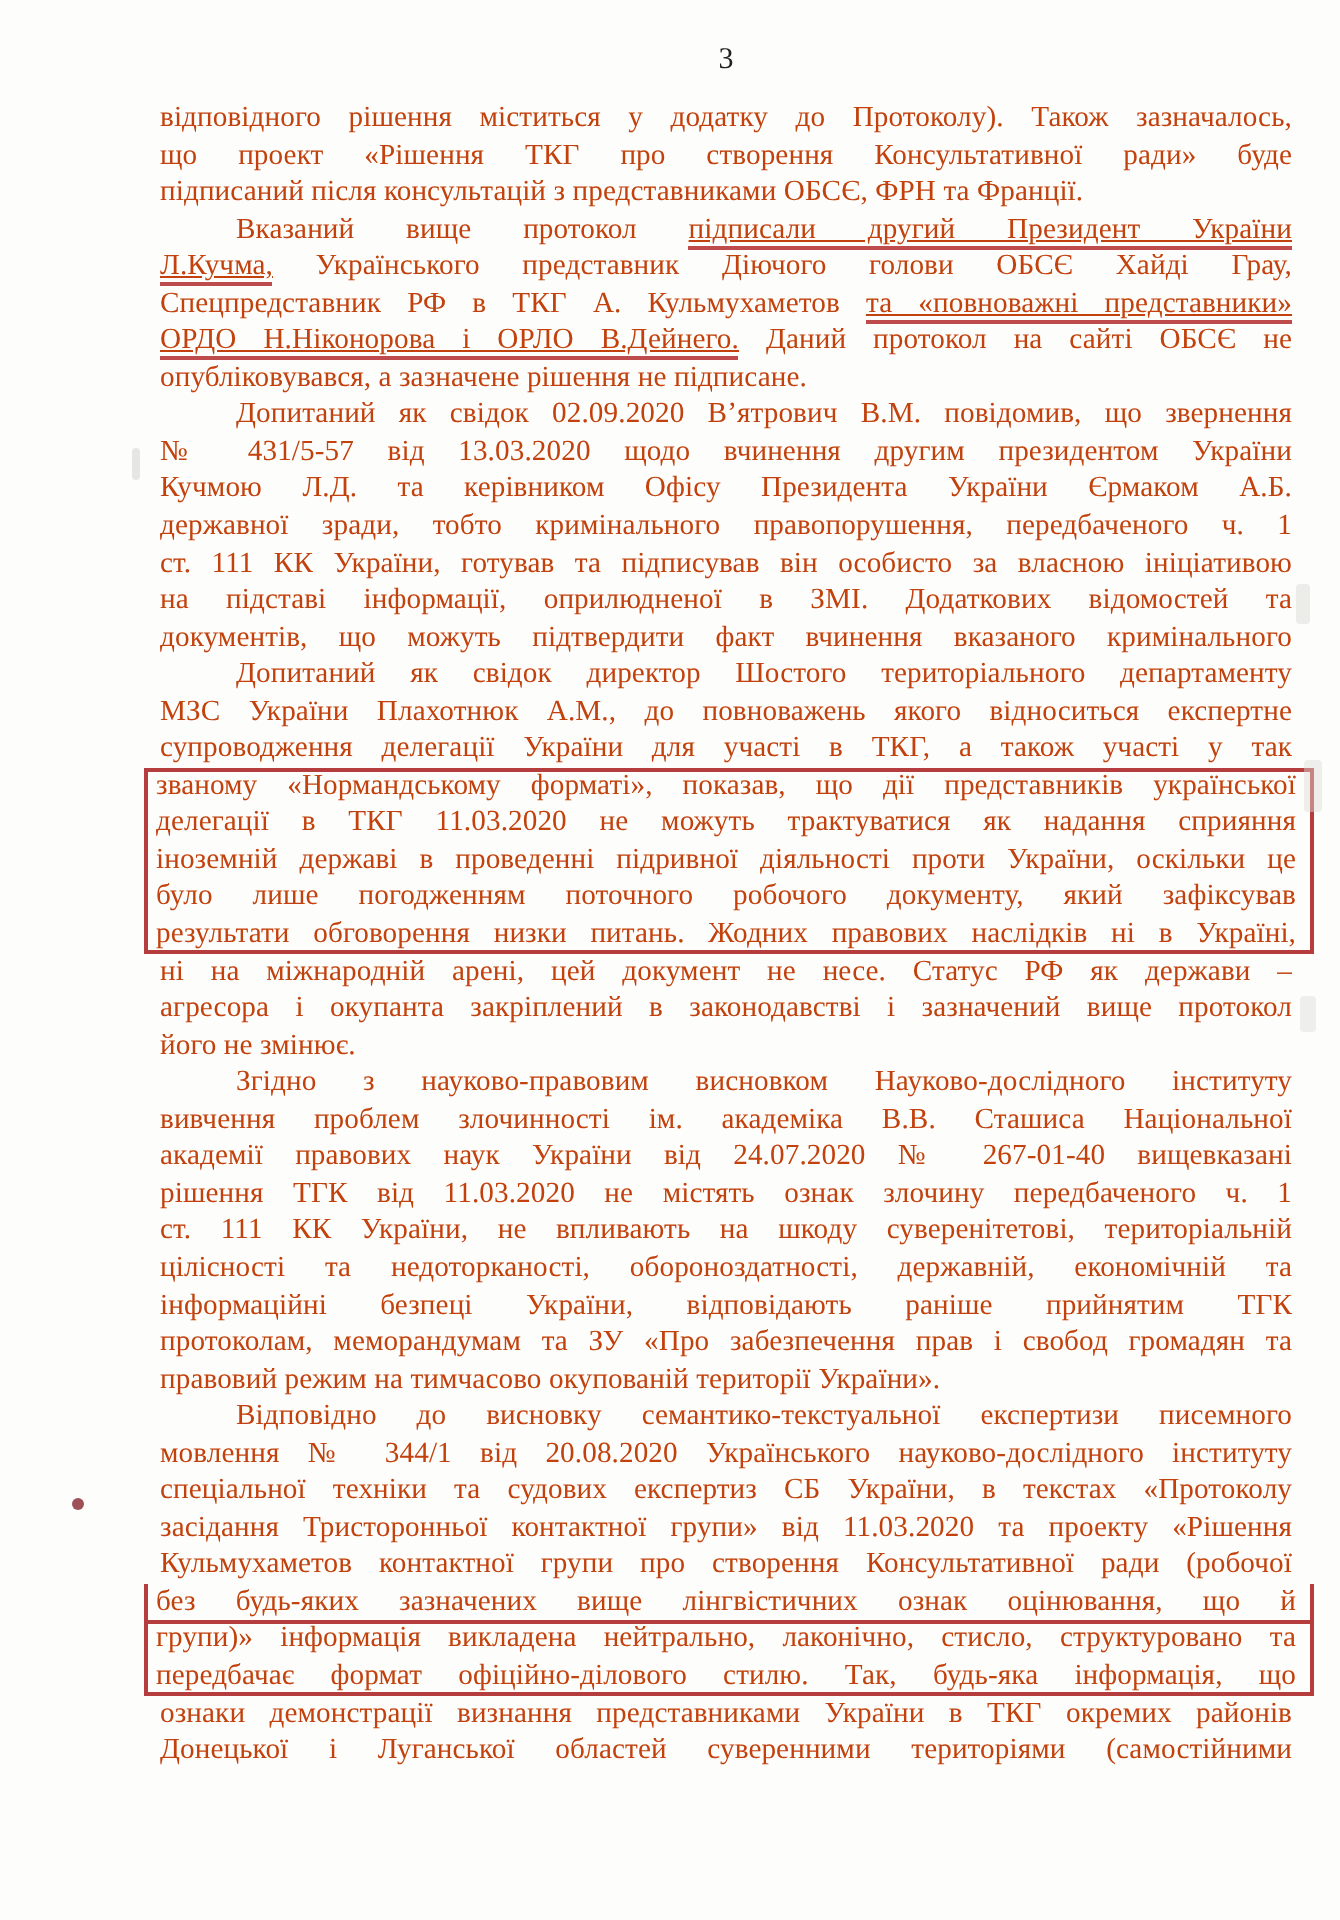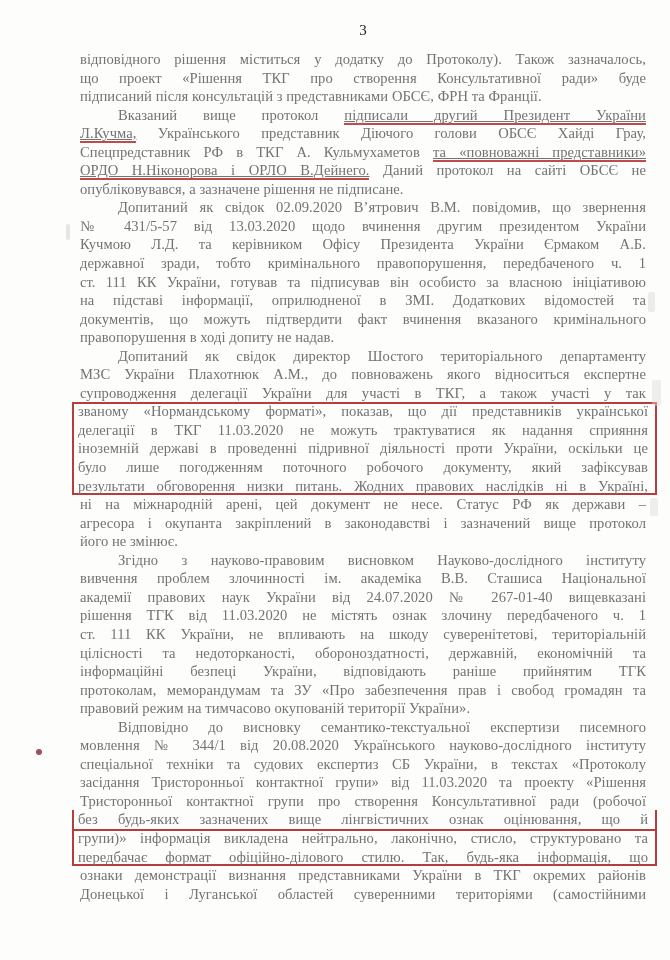--- a/index.html
+++ b/index.html
@@ -8,21 +8,21 @@
     background:#fcfcfa;
     font-family:"Liberation Serif","DejaVu Serif",serif;
   }
   .page{position:absolute;inset:0;background:#fdfdfb;}
   .page-num{
     position:absolute;top:22px;left:80px;width:566px;
     text-align:center;font-size:15px;color:#222;
   }
   .doc{
     position:absolute;top:50px;left:80px;width:566px;
-    font-size:14.6px;line-height:18.55px;color:#737373;
+    font-size:14.6px;line-height:18.55px;color:#c2410c;
     letter-spacing:0.05px;
   }
   .line{
     text-align:justify;text-align-last:justify;
     white-space:normal;
   }
   .line.indent{text-indent:38px;}
   .line.last{text-align-last:left;}
   .boxed{
     padding:0 9px 0 6px;margin:0 -11px 0 -8px;
@@ -55,21 +55,20 @@
       <div class="line"><span>Спецпредставник РФ в ТКГ А. Кульмухаметов </span><span class="redline">та «повноважні представники»</span></div>
       <div class="line"><span class="redline">ОРДО Н.Ніконорова і ОРЛО В.Дейнего.</span><span> Даний протокол на сайті ОБСЄ не</span></div>
       <div class="line last"><span>опубліковувався, а зазначене рішення не підписане.</span></div>
       <div class="line indent"><span>Допитаний як свідок 02.09.2020 В’ятрович В.М. повідомив, що звернення</span></div>
       <div class="line"><span>№ 431/5-57 від 13.03.2020 щодо вчинення другим президентом України</span></div>
       <div class="line"><span>Кучмою Л.Д. та керівником Офісу Президента України Єрмаком А.Б.</span></div>
       <div class="line"><span>державної зради, тобто кримінального правопорушення, передбаченого ч. 1</span></div>
       <div class="line"><span>ст. 111 КК України, готував та підписував він особисто за власною ініціативою</span></div>
       <div class="line"><span>на підставі інформації, оприлюдненої в ЗМІ. Додаткових відомостей та</span></div>
       <div class="line"><span>документів, що можуть підтвердити факт вчинення вказаного кримінального</span></div>
-      <div class="line last"><span>правопорушення в ході допиту не надав.</span></div>
       <div class="line indent"><span>Допитаний як свідок директор Шостого територіального департаменту</span></div>
       <div class="line"><span>МЗС України Плахотнюк А.М., до повноважень якого відноситься експертне</span></div>
       <div class="line"><span>супроводження делегації України для участі в ТКГ, а також участі у так</span></div>
       <div class="line boxed box-start"><span>званому «Нормандському форматі», показав, що дії представників української</span></div>
       <div class="line boxed box-mid"><span>делегації в ТКГ 11.03.2020 не можуть трактуватися як надання сприяння</span></div>
       <div class="line boxed box-mid"><span>іноземній державі в проведенні підривної діяльності проти України, оскільки це</span></div>
       <div class="line boxed box-mid"><span>було лише погодженням поточного робочого документу, який зафіксував</span></div>
       <div class="line boxed box-end"><span>результати обговорення низки питань. Жодних правових наслідків ні в Україні,</span></div>
       <div class="line"><span>ні на міжнародній арені, цей документ не несе. Статус РФ як держави –</span></div>
       <div class="line"><span>агресора і окупанта закріплений в законодавстві і зазначений вище протокол</span></div>
@@ -80,21 +79,21 @@
       <div class="line"><span>рішення ТГК від 11.03.2020 не містять ознак злочину передбаченого ч. 1</span></div>
       <div class="line"><span>ст. 111 КК України, не впливають на шкоду суверенітетові, територіальній</span></div>
       <div class="line"><span>цілісності та недоторканості, обороноздатності, державній, економічній та</span></div>
       <div class="line"><span>інформаційні безпеці України, відповідають раніше прийнятим ТГК</span></div>
       <div class="line"><span>протоколам, меморандумам та ЗУ «Про забезпечення прав і свобод громадян та</span></div>
       <div class="line last"><span>правовий режим на тимчасово окупованій території України».</span></div>
       <div class="line indent"><span>Відповідно до висновку семантико-текстуальної експертизи писемного</span></div>
       <div class="line"><span>мовлення № 344/1 від 20.08.2020 Українського науково-дослідного інституту</span></div>
       <div class="line"><span>спеціальної техніки та судових експертиз СБ України, в текстах «Протоколу</span></div>
       <div class="line"><span>засідання Тристоронньої контактної групи» від 11.03.2020 та проекту «Рішення</span></div>
-      <div class="line"><span>Тристоронньої контактної групи про створення Консультативної ради (робочої</span></div>
+      <div class="line"><span>Кульмухаметов контактної групи про створення Консультативної ради (робочої</span></div>
       <div class="line boxed box-mid"><span>без будь-яких зазначених вище лінгвістичних ознак оцінювання, що й</span></div>
       <div class="line boxed box-start"><span>групи)» інформація викладена нейтрально, лаконічно, стисло, структуровано та</span></div>
       <div class="line boxed box-end"><span>передбачає формат офіційно-ділового стилю. Так, будь-яка інформація, що</span></div>
       <div class="line"><span>ознаки демонстрації визнання представниками України в ТКГ окремих районів</span></div>
       <div class="line"><span>Донецької і Луганської областей суверенними територіями (самостійними</span></div>
     </div>
   <div class="margin-dot"></div>
   <div class="smudge s1"></div>
   <div class="smudge s2"></div>
   <div class="smudge s3"></div>

